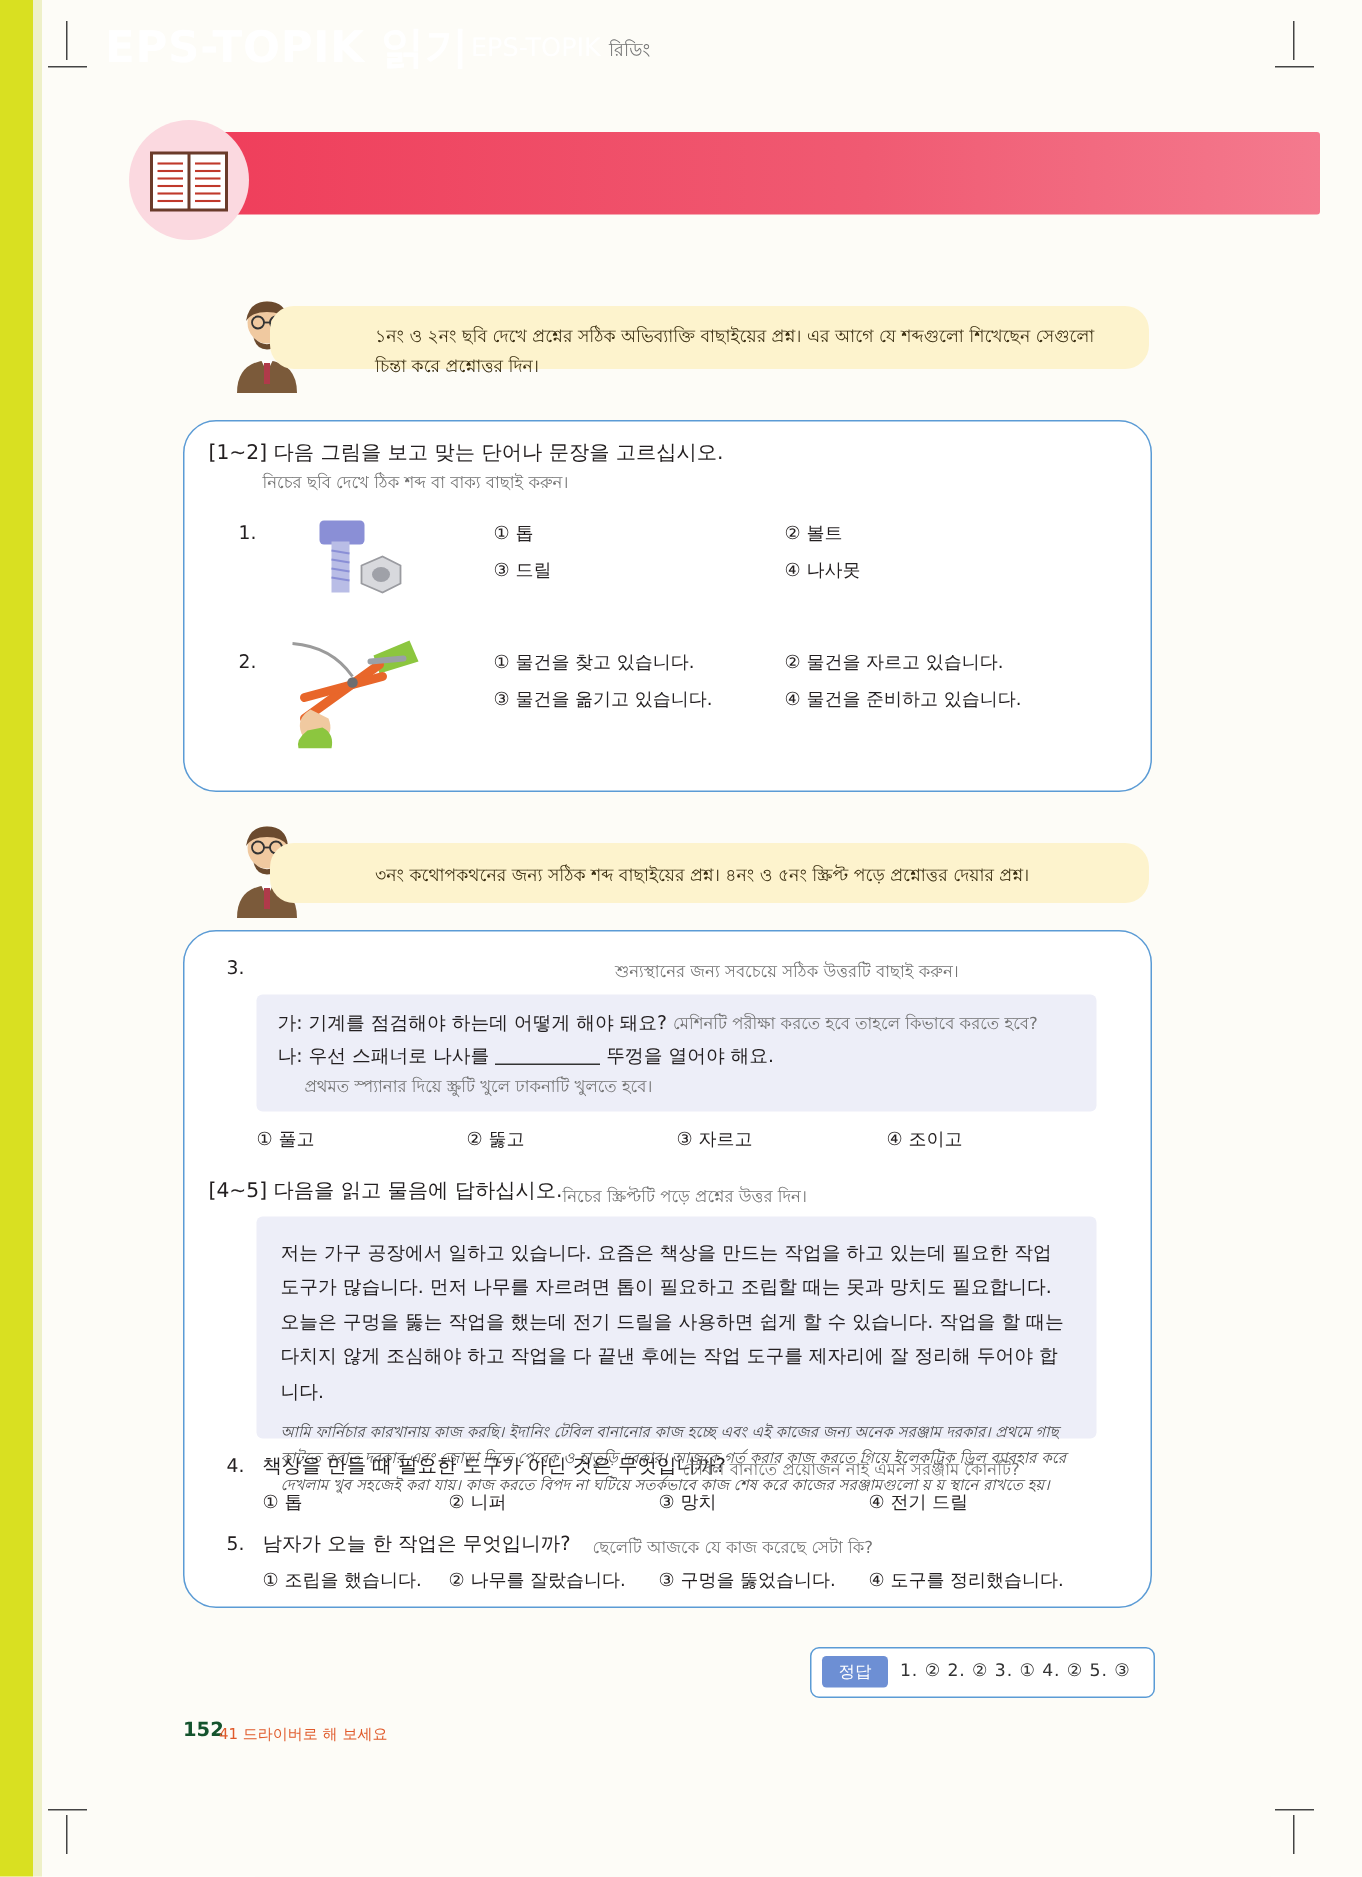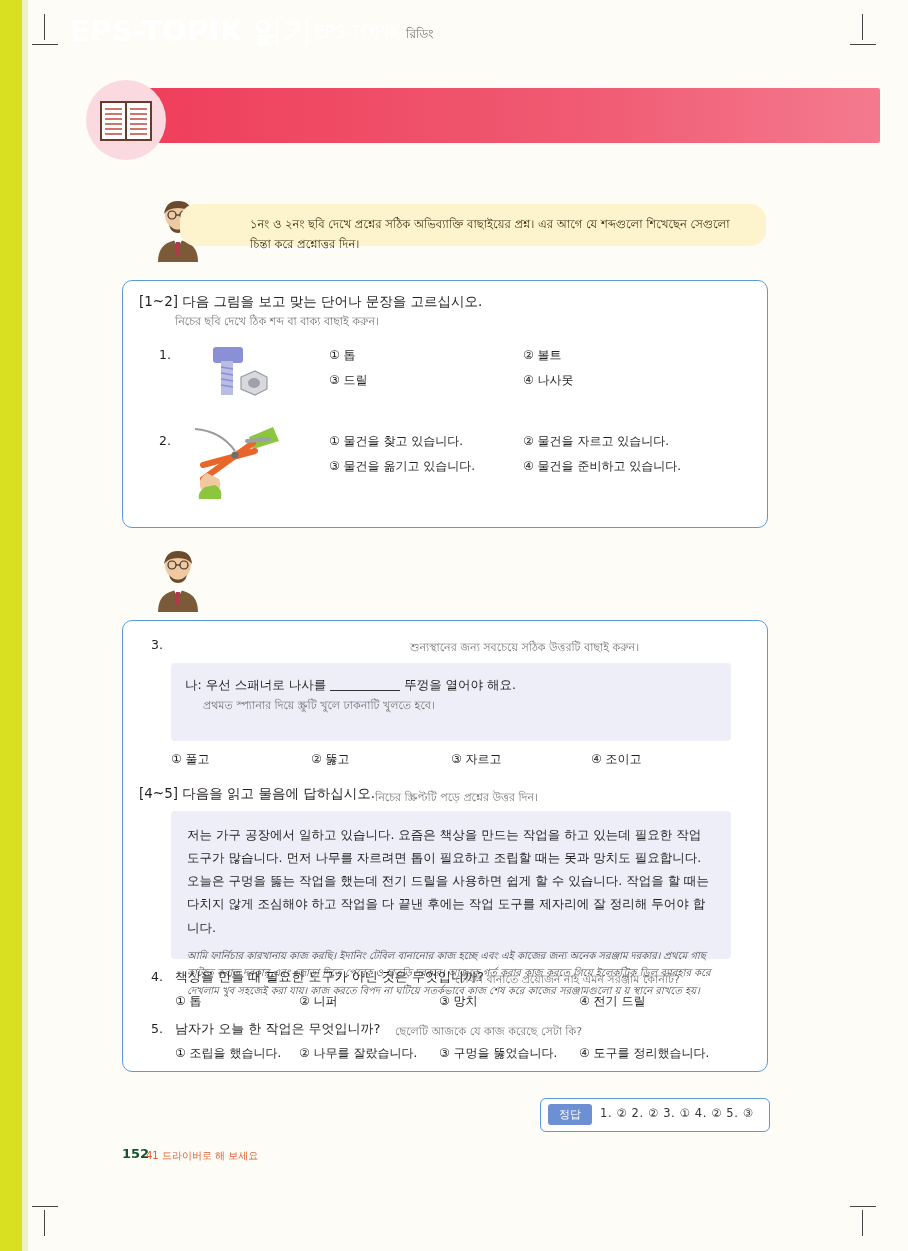--- a/index.html
+++ b/index.html
@@ -61,21 +61,21 @@
     padding:10px 16px 10px 70px;
     font-size:11.5px;line-height:1.75;color:#3b2f12;
   }
   .teacher{
     position:absolute;width:52px;height:64px;
   }
   
   .qbox{
     position:absolute;
     border:1.4px solid #5b9bd5;
-    border-radius:10px;
+    border-radius:22px;
     background:#ffffff;
     box-sizing:border-box;
     padding-left:38px;
   }
   .kr{font-size:13px;color:#231f20;}
   .bn{font-size:11px;color:#737373;}
   .qhead{font-size:13.5px;}
   .num{font-size:12.5px;}
   .opt{font-size:12px;}
   
@@ -247,27 +247,35 @@
     <ellipse cx="26" cy="17" rx="13" ry="14" fill="#f0c9a0"></ellipse>
     <path d="M12 16 q2-13 14-13 q13 0 14 13 q-4-6-14-6 q-10 0-14 6z" fill="#6b4a2e"></path>
     <path d="M17 27 q9 9 18 0 q-2 8-9 8 q-7 0-9-8z" fill="#6b4a2e"></path>
     <path d="M6 64 q0-20 20-22 q20 2 20 22z" fill="#7b5a3a"></path>
     <path d="M22 42 l4 8 l4-8 z" fill="#ffffff"></path>
     <rect x="24" y="44" width="4" height="14" fill="#b03a4a"></rect>
     <circle cx="20" cy="17" r="4" fill="none" stroke="#333" stroke-width="1.2"></circle>
     <circle cx="32" cy="17" r="4" fill="none" stroke="#333" stroke-width="1.2"></circle>
     <line x1="24" y1="17" x2="28" y2="17" stroke="#333" stroke-width="1.2"></line>
   </svg>
+  <div class="note" style="left:180px;top:562px;width:586px;height:40px;padding-top:11px;">
+    <span>৩নং কথোপকথনের জন্য সঠিক শব্দ বাছাইয়ের প্রশ্ন। ৪নং ও ৫নং স্ক্রিপ্ট পড়ে প্রশ্নোত্তর দেয়ার প্রশ্ন।</span>
+  </div>
 
   <div class="qbox" style="left:122px;top:620px;width:646px;height:452px;">
 
     <div style="position:absolute;left:28px;top:16px;" class="num">3.</div>
     <div style="position:absolute;left:287px;top:18px;" class="bn">শুন্যস্থানের জন্য সবচেয়ে সঠিক উত্তরটি বাছাই করুন।</div>
 
     <div class="dialog" style="left:48px;top:42px;width:560px;height:78px;">
+      <div style="font-size:12.5px;line-height:1.5;">
+        <span>가:</span>
+        <span>기계를 점검해야 하는데 어떻게 해야 돼요?</span>
+        <span class="bn">মেশিনটি পরীক্ষা করতে হবে তাহলে কিভাবে করতে হবে?</span>
+      </div>
       <div style="font-size:12.5px;line-height:1.5;margin-top:3px;">
         <span>나:</span>
         <span>우선 스패너로 나사를</span>
         <span class="blank-line"></span>
         <span>뚜껑을 열어야 해요.</span>
       </div>
       <div class="bn" style="margin-left:18px;margin-top:2px;">প্রথমত স্প্যানার দিয়ে স্ক্রুটি খুলে ঢাকনাটি খুলতে হবে।</div>
     </div>
 
     <div style="position:absolute;left:48px;top:130px;" class="opt">

